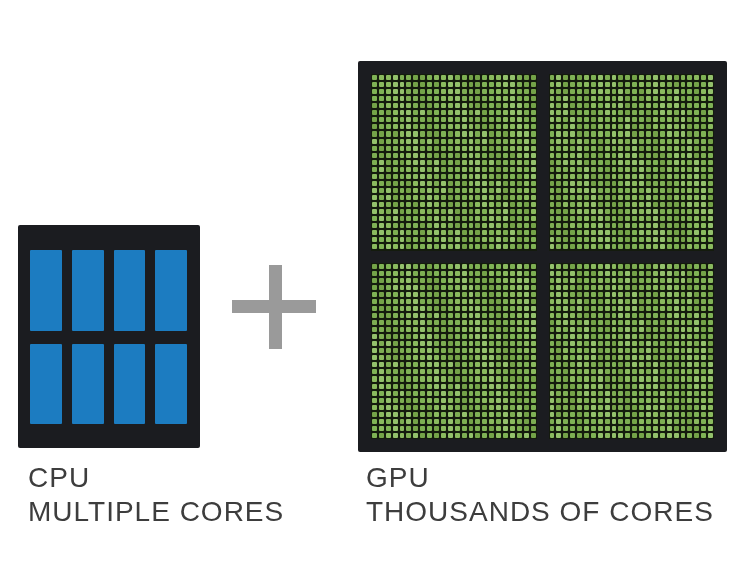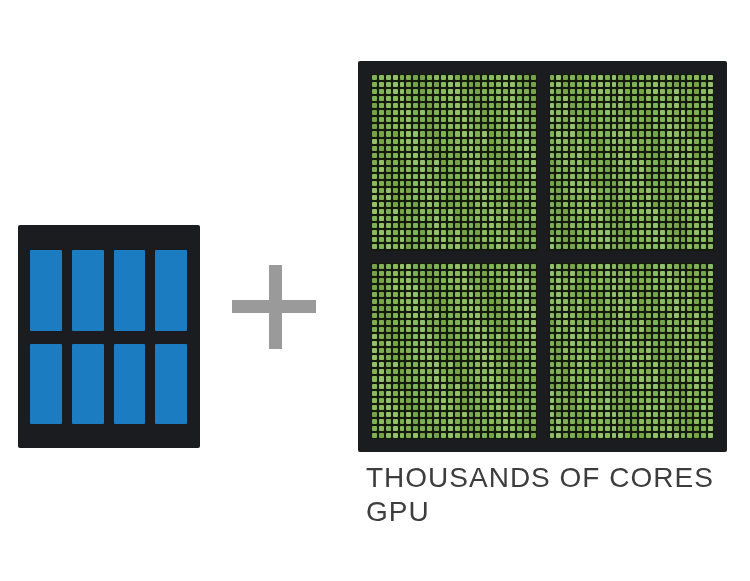--- a/index.html
+++ b/index.html
@@ -2537,19 +2537,23 @@
           <div class="gpu-core" style="background: rgb(147, 193, 107);"></div>
           <div class="gpu-core" style="background: rgb(125, 174, 82);"></div>
           <div class="gpu-core" style="background: rgb(127, 178, 85);"></div>
           <div class="gpu-core" style="background: rgb(116, 163, 72);"></div>
           <div class="gpu-core" style="background: rgb(127, 178, 85);"></div>
           <div class="gpu-core" style="background: rgb(147, 193, 107);"></div>
         </div>
       </div>
   </div>
 
+  <div class="label label-cpu" style="color: rgb(61, 61, 61);">
+    <div>CPU</div>
+    <div>MULTIPLE CORES</div>
+  </div>
 
   <div class="label label-gpu" style="color: rgb(61, 61, 61);">
+    <div>GPU</div>
     <div>THOUSANDS OF CORES</div>
-    <div>GPU</div>
   </div>
 
 </div>
 
 </body></html>

